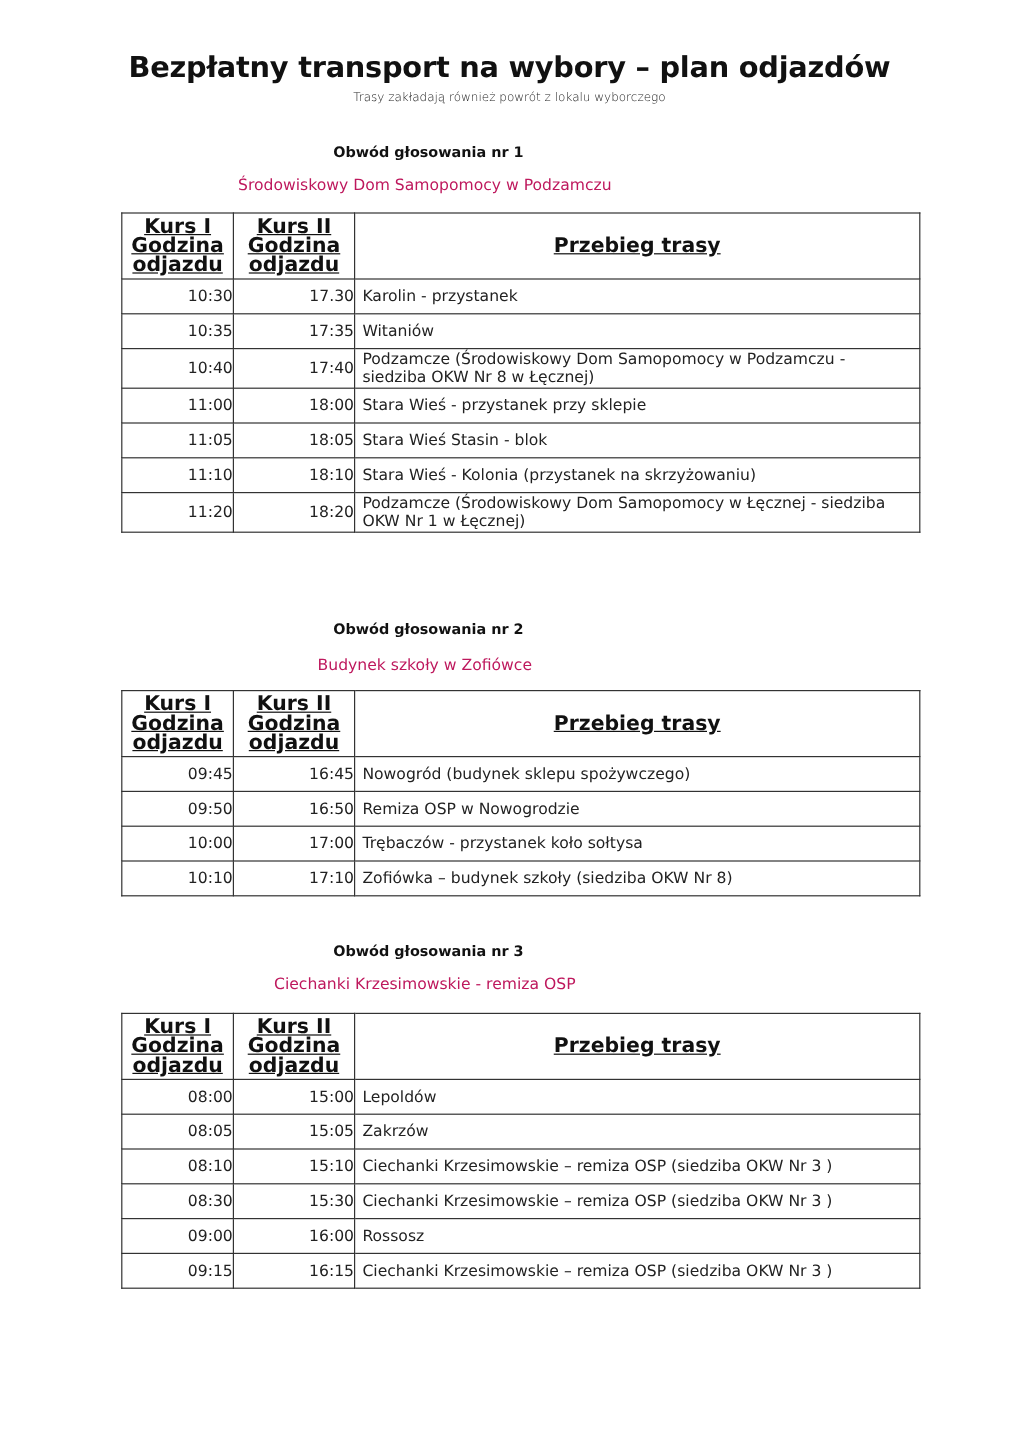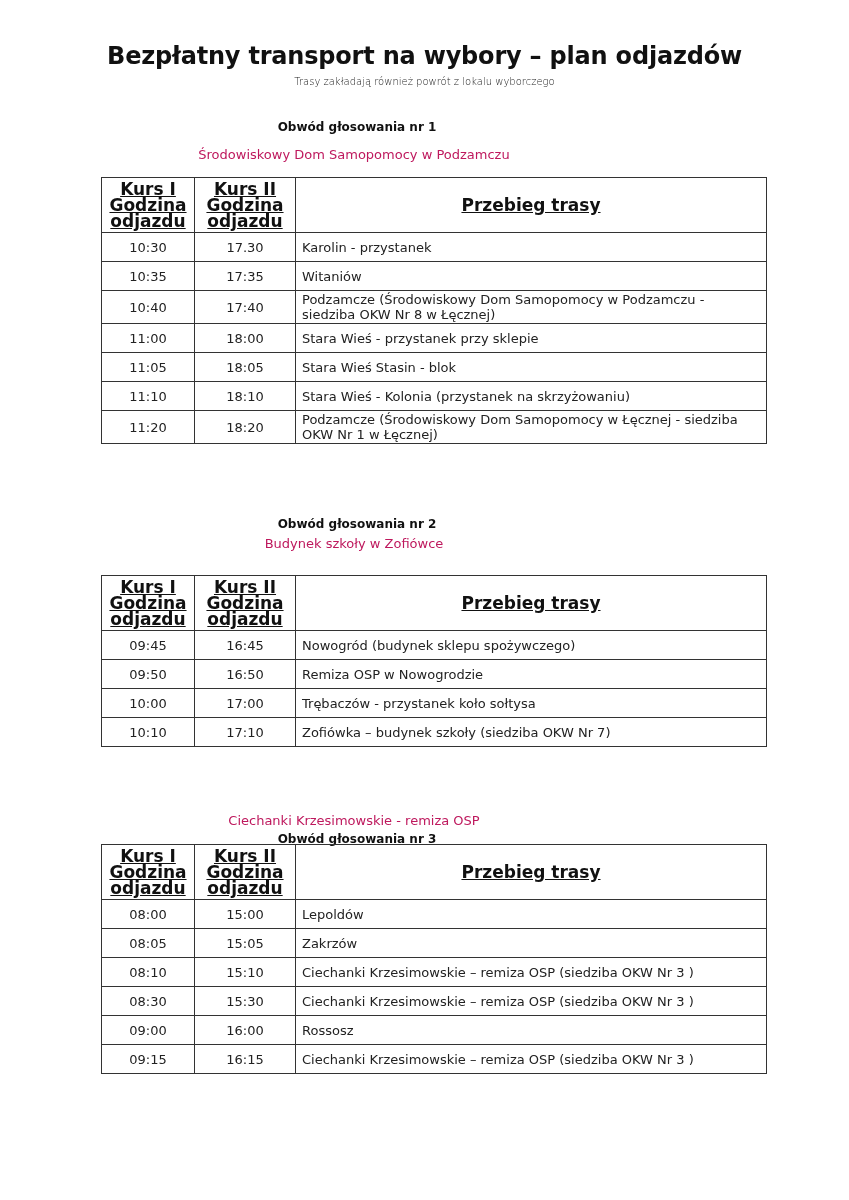--- a/index.html
+++ b/index.html
@@ -6,21 +6,21 @@
   body { width: 849px; height: 1200px; position: relative; font-family: "DejaVu Sans", sans-serif; color: #111; }
   .title { position: absolute; top: 42px; left: 0; width: 849px; text-align: center; font-size: 24px; font-weight: bold; letter-spacing: -0.2px; }
   .subtitle { position: absolute; top: 76px; left: 0; width: 849px; text-align: center; font-size: 10px; font-weight: 300; color: #222; }
   .section-title { position: absolute; left: 0; width: 714px; text-align: center; font-size: 12px; font-weight: bold; }
   .section-sub { position: absolute; left: 0; width: 708px; text-align: center; font-size: 13px; color: #be185d; }
   table { position: absolute; left: 101px; width: 666px; border-collapse: collapse; font-size: 13px; }
   th, td { border: 1.3px solid #333; }
   th { font-weight: bold; font-size: 17px; line-height: 16px; padding: 1px 2px; height: 52px; text-decoration: underline; }
   th.c1 { width: 88px; } th.c2 { width: 96px; margin-left: 48px; }
   td { height: 28px; padding: 0 6px; line-height: 15px; color: #222; }
-  td.t { text-align: center; padding: 0; }
+  td.t { text-align: right; padding: 0; }
   td.two { height: 32px; }
 </style>
 </head>
 <body>
 
 <div class="title">Bezpłatny transport na wybory – plan odjazdów</div>
 <div class="subtitle">Trasy zakładają również powrót z lokalu wyborczego</div>
 
 <div id="sections">
     <div class="section-title" style="top: 120px;">Obwód głosowania nr 1</div>
@@ -65,21 +65,21 @@
           <td>Stara Wieś - Kolonia (przystanek na skrzyżowaniu)</td>
         </tr>
         <tr>
           <td class="t two">11:20</td>
           <td class="t two">18:20</td>
           <td class="two">Podzamcze (Środowiskowy Dom Samopomocy w Łęcznej - siedziba OKW Nr 1 w Łęcznej)</td>
         </tr>
       </tbody>
     </table>
     <div class="section-title" style="top: 517px;">Obwód głosowania nr 2</div>
-    <div class="section-sub" style="top: 536px;">Budynek szkoły w Zofiówce</div>
+    <div class="section-sub" style="top: 547px;">Budynek szkoły w Zofiówce</div>
     <table style="top: 575px;">
       <thead>
         <tr>
           <th class="c1">Kurs I<br>Godzina<br>odjazdu</th>
           <th class="c2">Kurs II<br>Godzina<br>odjazdu</th>
           <th>Przebieg trasy</th>
         </tr>
       </thead>
       <tbody>
         <tr>
@@ -93,25 +93,25 @@
           <td>Remiza OSP w Nowogrodzie</td>
         </tr>
         <tr>
           <td class="t">10:00</td>
           <td class="t">17:00</td>
           <td>Trębaczów - przystanek koło sołtysa</td>
         </tr>
         <tr>
           <td class="t">10:10</td>
           <td class="t">17:10</td>
-          <td>Zofiówka – budynek szkoły (siedziba OKW Nr 7)</td>
+          <td>Zofiówka – budynek szkoły (siedziba OKW Nr 8)</td>
         </tr>
       </tbody>
     </table>
-    <div class="section-title" style="top: 832px;">Obwód głosowania nr 3</div>
+    <div class="section-title" style="top: 786px;">Obwód głosowania nr 3</div>
     <div class="section-sub" style="top: 813px;">Ciechanki Krzesimowskie - remiza OSP</div>
     <table style="top: 844px;">
       <thead>
         <tr>
           <th class="c1">Kurs I<br>Godzina<br>odjazdu</th>
           <th class="c2">Kurs II<br>Godzina<br>odjazdu</th>
           <th>Przebieg trasy</th>
         </tr>
       </thead>
       <tbody>

